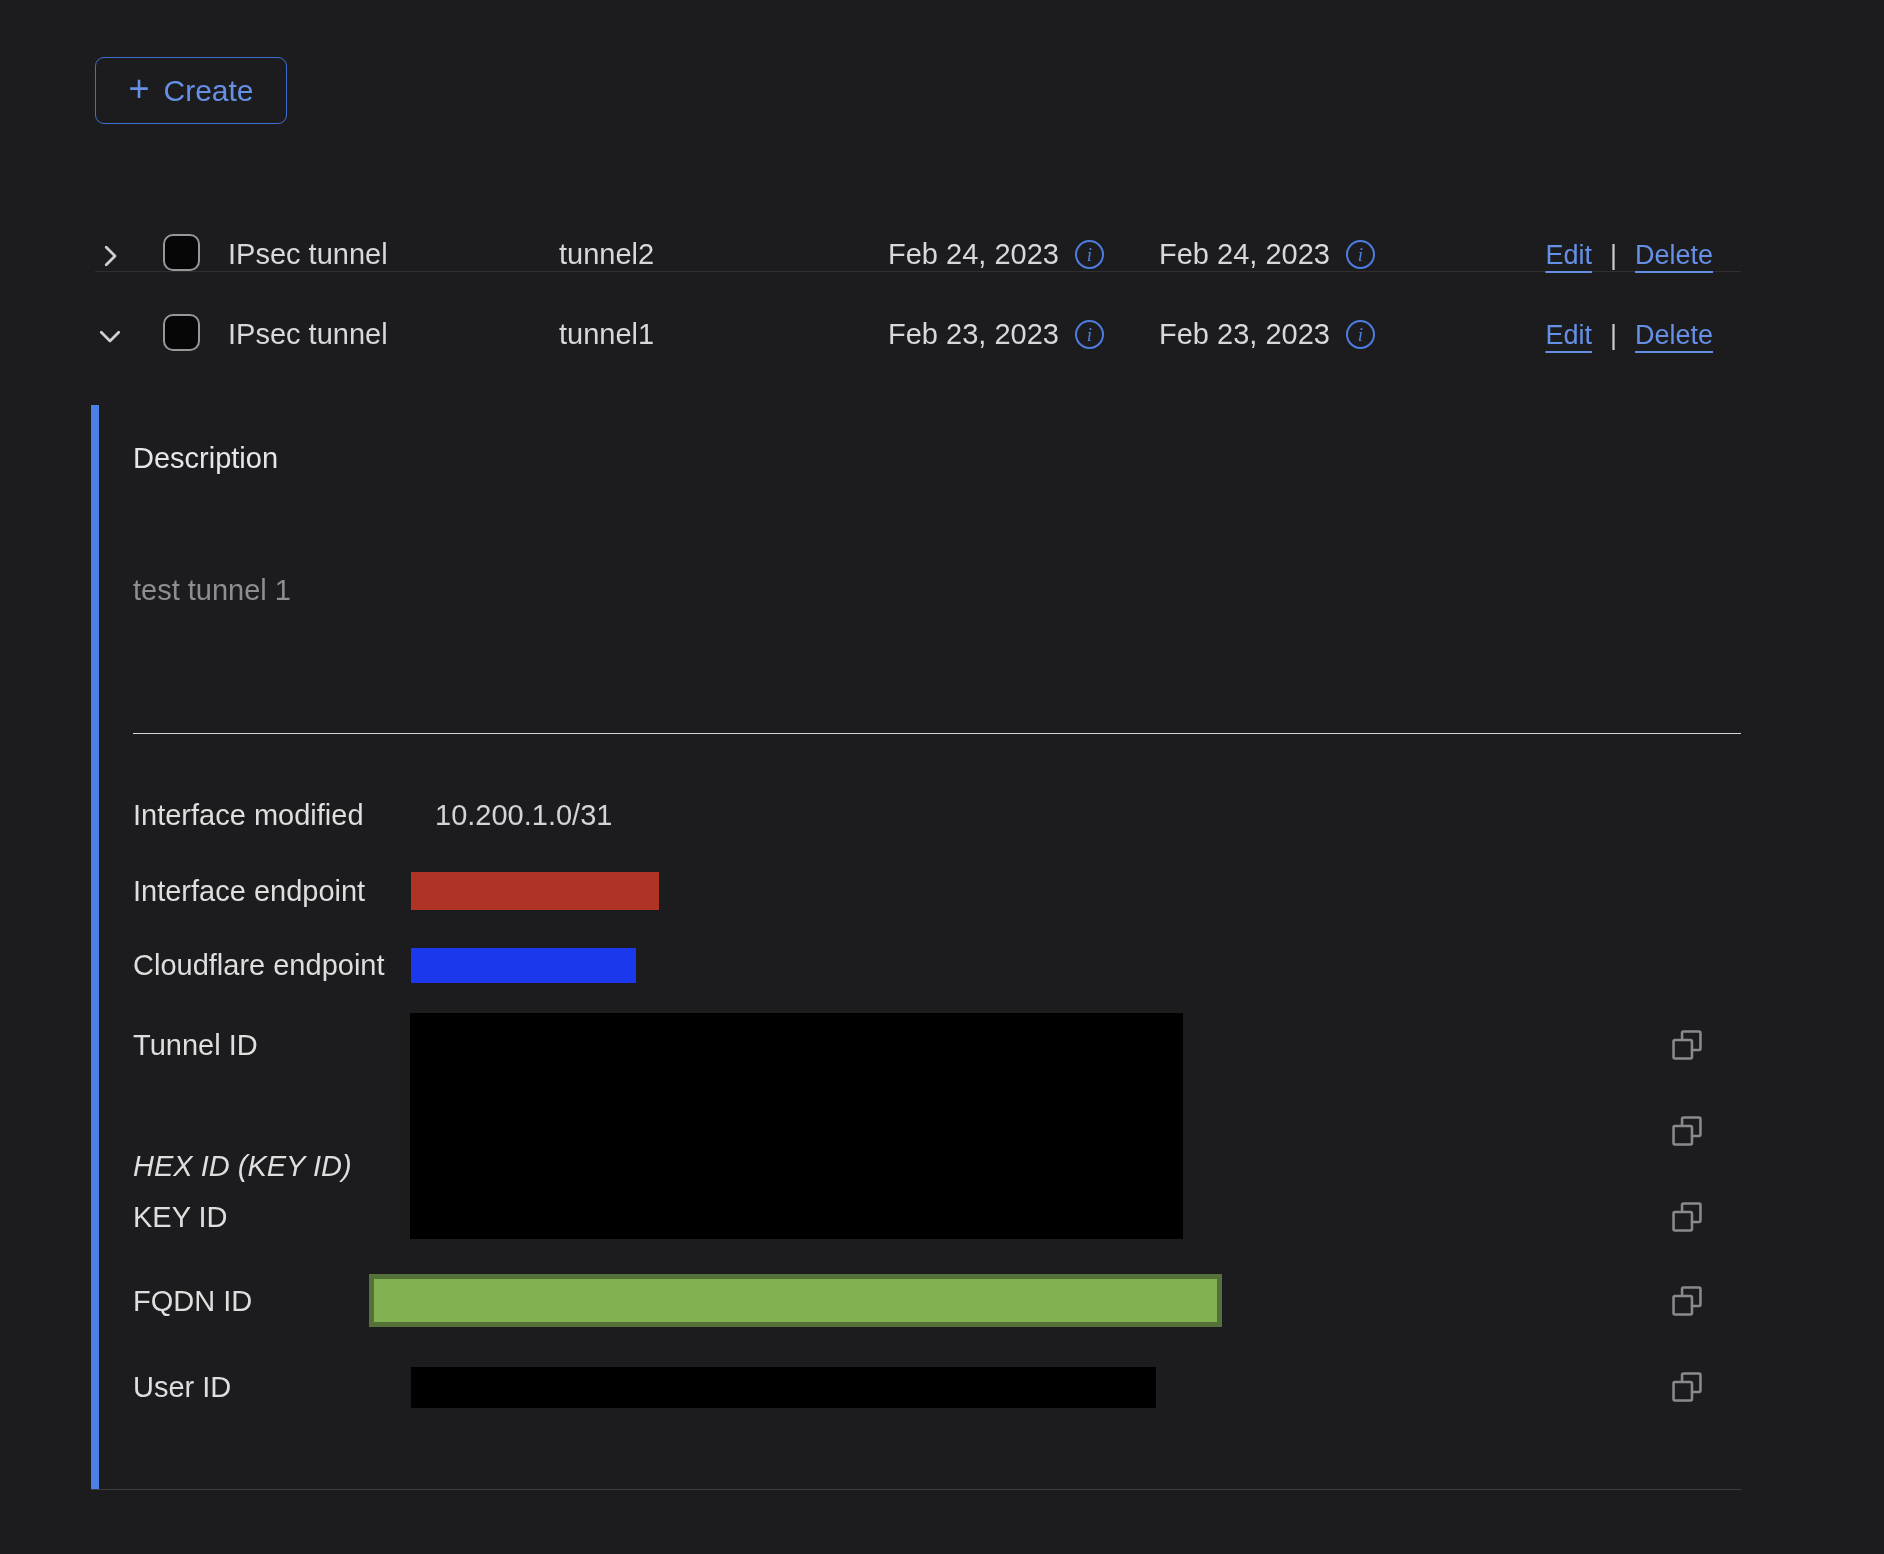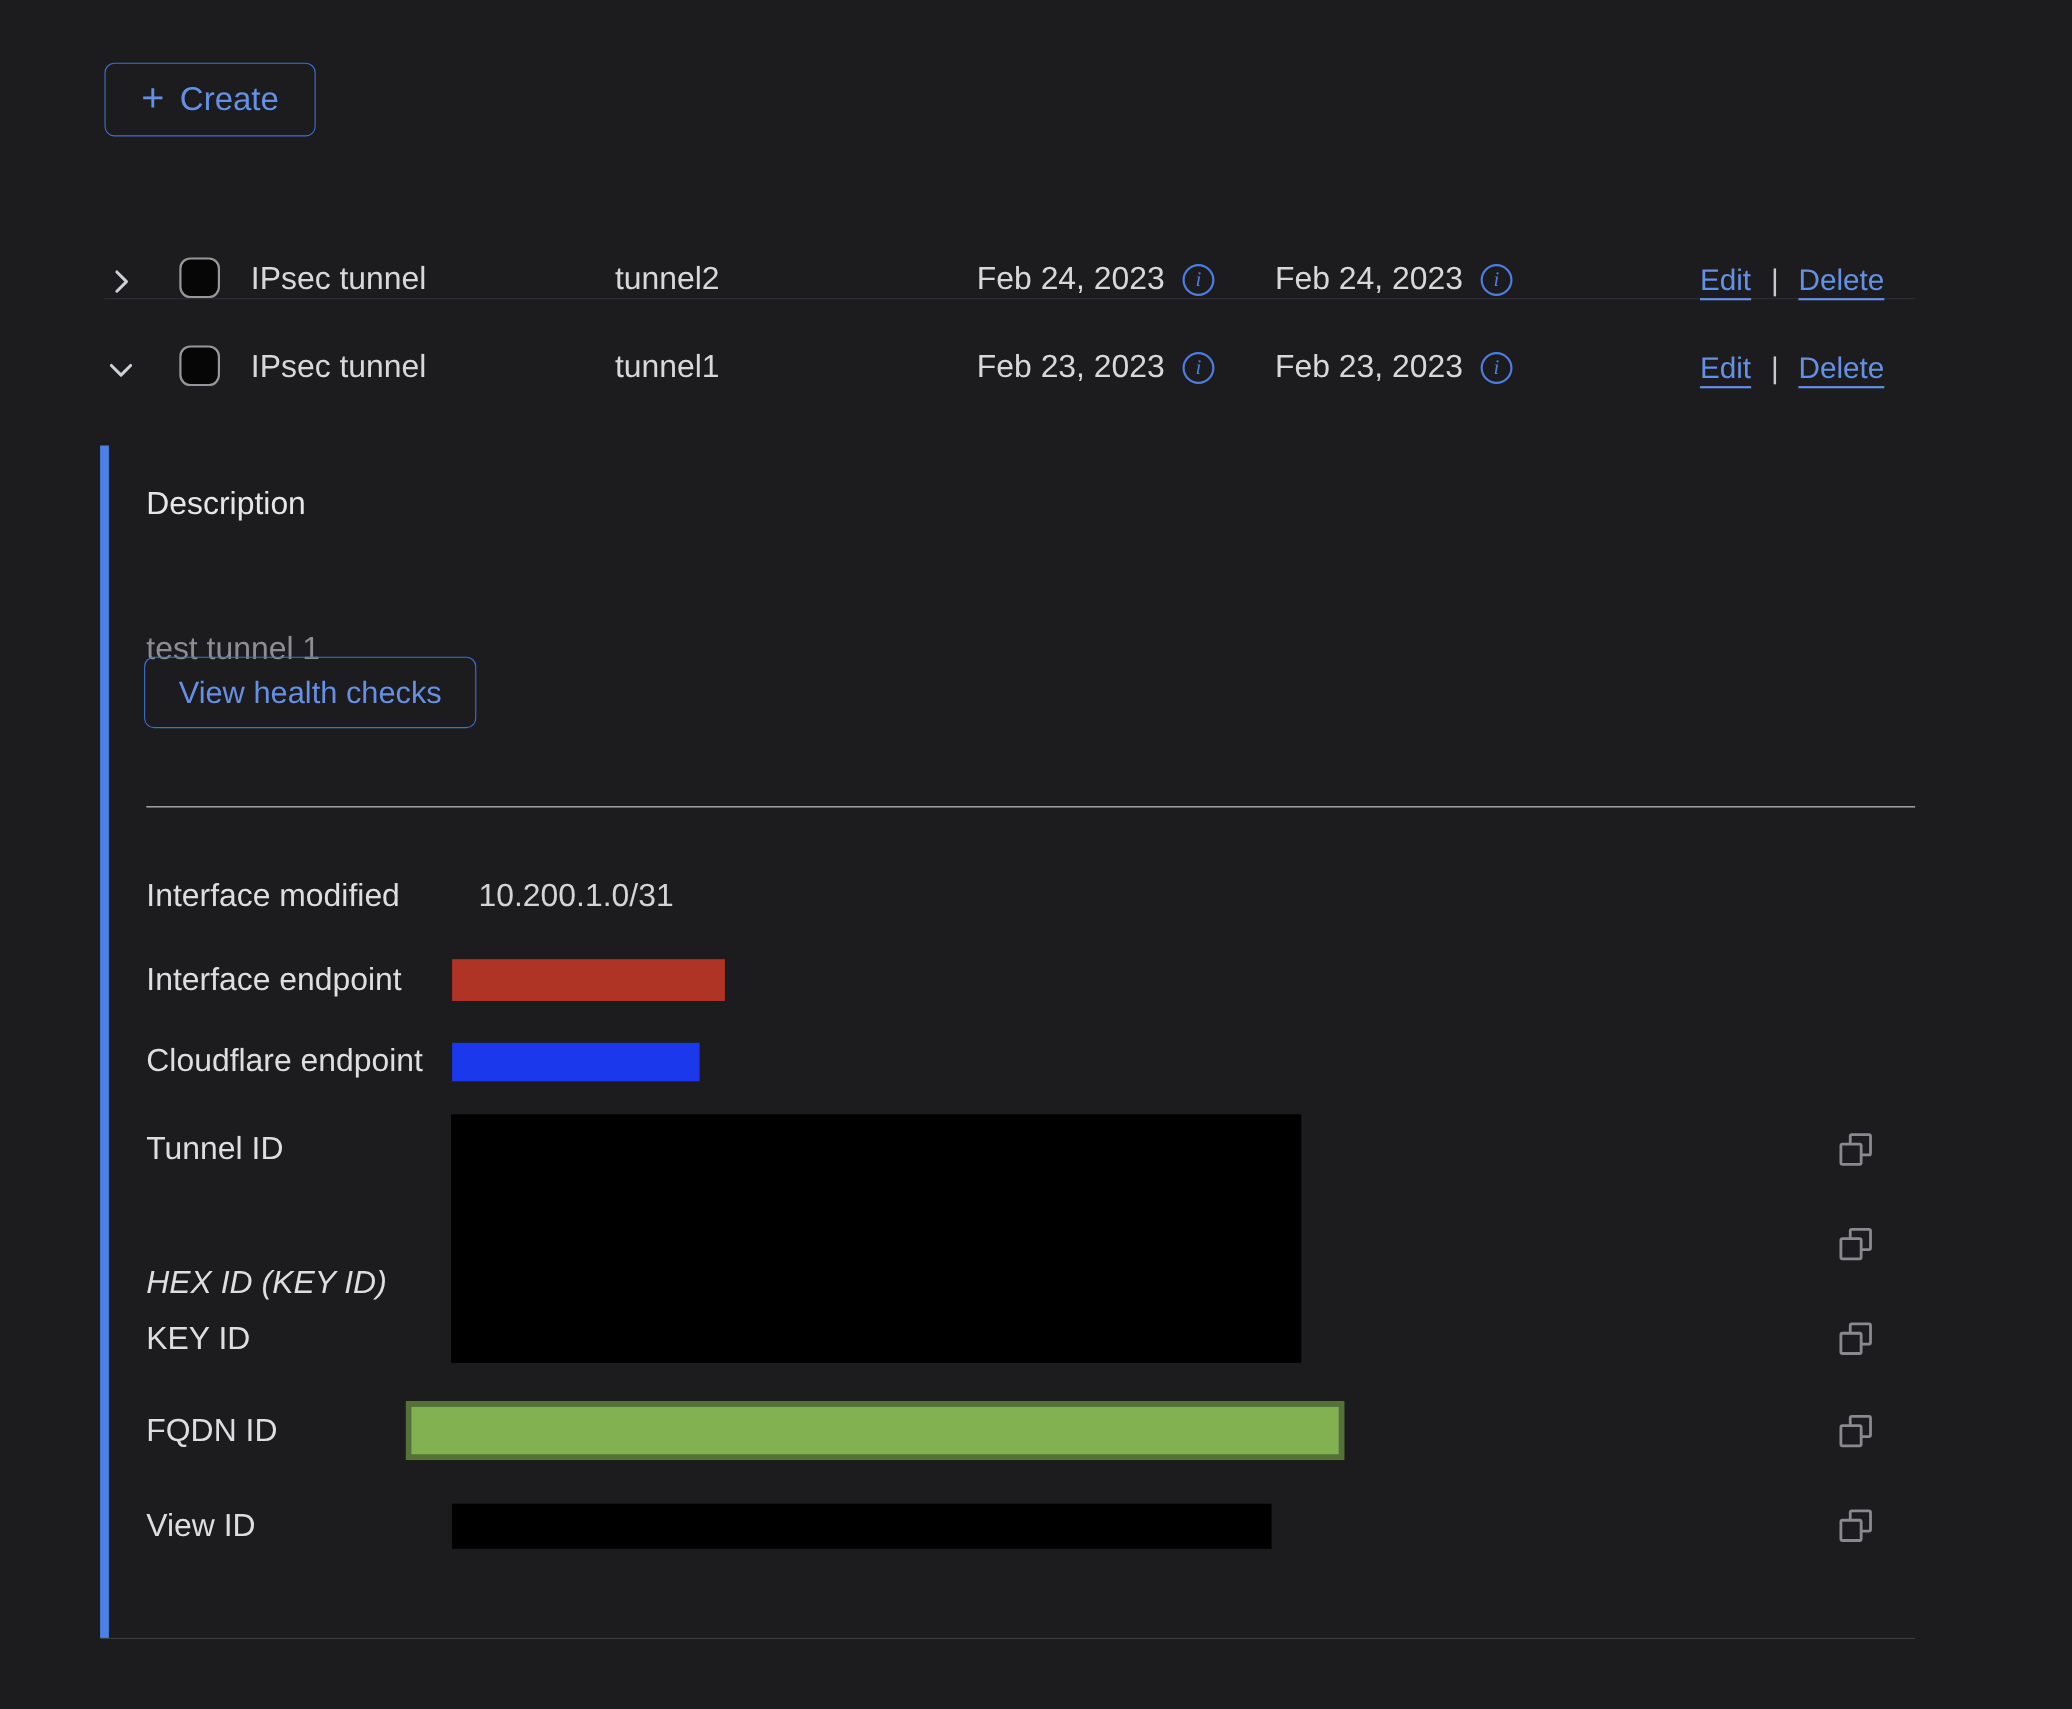--- a/index.html
+++ b/index.html
@@ -160,42 +160,41 @@
       </div>
     </div>
   </div>
 
   <div class="panel">
     <div class="panel-bar"></div>
 
     <div class="desc-label">Description</div>
     <div class="desc-text">test tunnel 1</div>
 
-    <button class="health-btn">View health checks</button>
 
     <div class="divider"></div>
 
     <div class="f-label lbl-interface">Interface modified</div>
     <div class="f-value val-interface">10.200.1.0/31</div>
 
     <div class="f-label lbl-customer">Interface endpoint</div>
     <div class="redact redact-red"></div>
 
     <div class="f-label lbl-cloudflare">Cloudflare endpoint</div>
     <div class="redact redact-blue"></div>
 
     <div class="f-label lbl-tunnelid">Tunnel ID</div>
     <div class="f-label lbl-hexid">HEX ID (KEY ID)</div>
     <div class="f-label lbl-keyid">KEY ID</div>
     <div class="redact redact-black-big"></div>
 
     <div class="f-label lbl-fqdn">FQDN ID</div>
     <div class="redact redact-green"></div>
 
-    <div class="f-label lbl-userid">View ID</div>
+    <div class="f-label lbl-userid">User ID</div>
     <div class="redact redact-black-user"></div>
 
     <button class="copy-btn copy-1" title="">
       <svg viewBox="0 0 24 24">
           <rect x="8.5" y="2.5" width="13" height="13" rx="1" fill="none" stroke="#8a8a8e" stroke-width="1.8"></rect>
           <rect x="2.5" y="8.5" width="13" height="13" rx="1" fill="#1c1c1e" stroke="#8a8a8e" stroke-width="1.8"></rect>
         </svg>
     </button>
     <button class="copy-btn copy-2">
       <svg viewBox="0 0 24 24">

